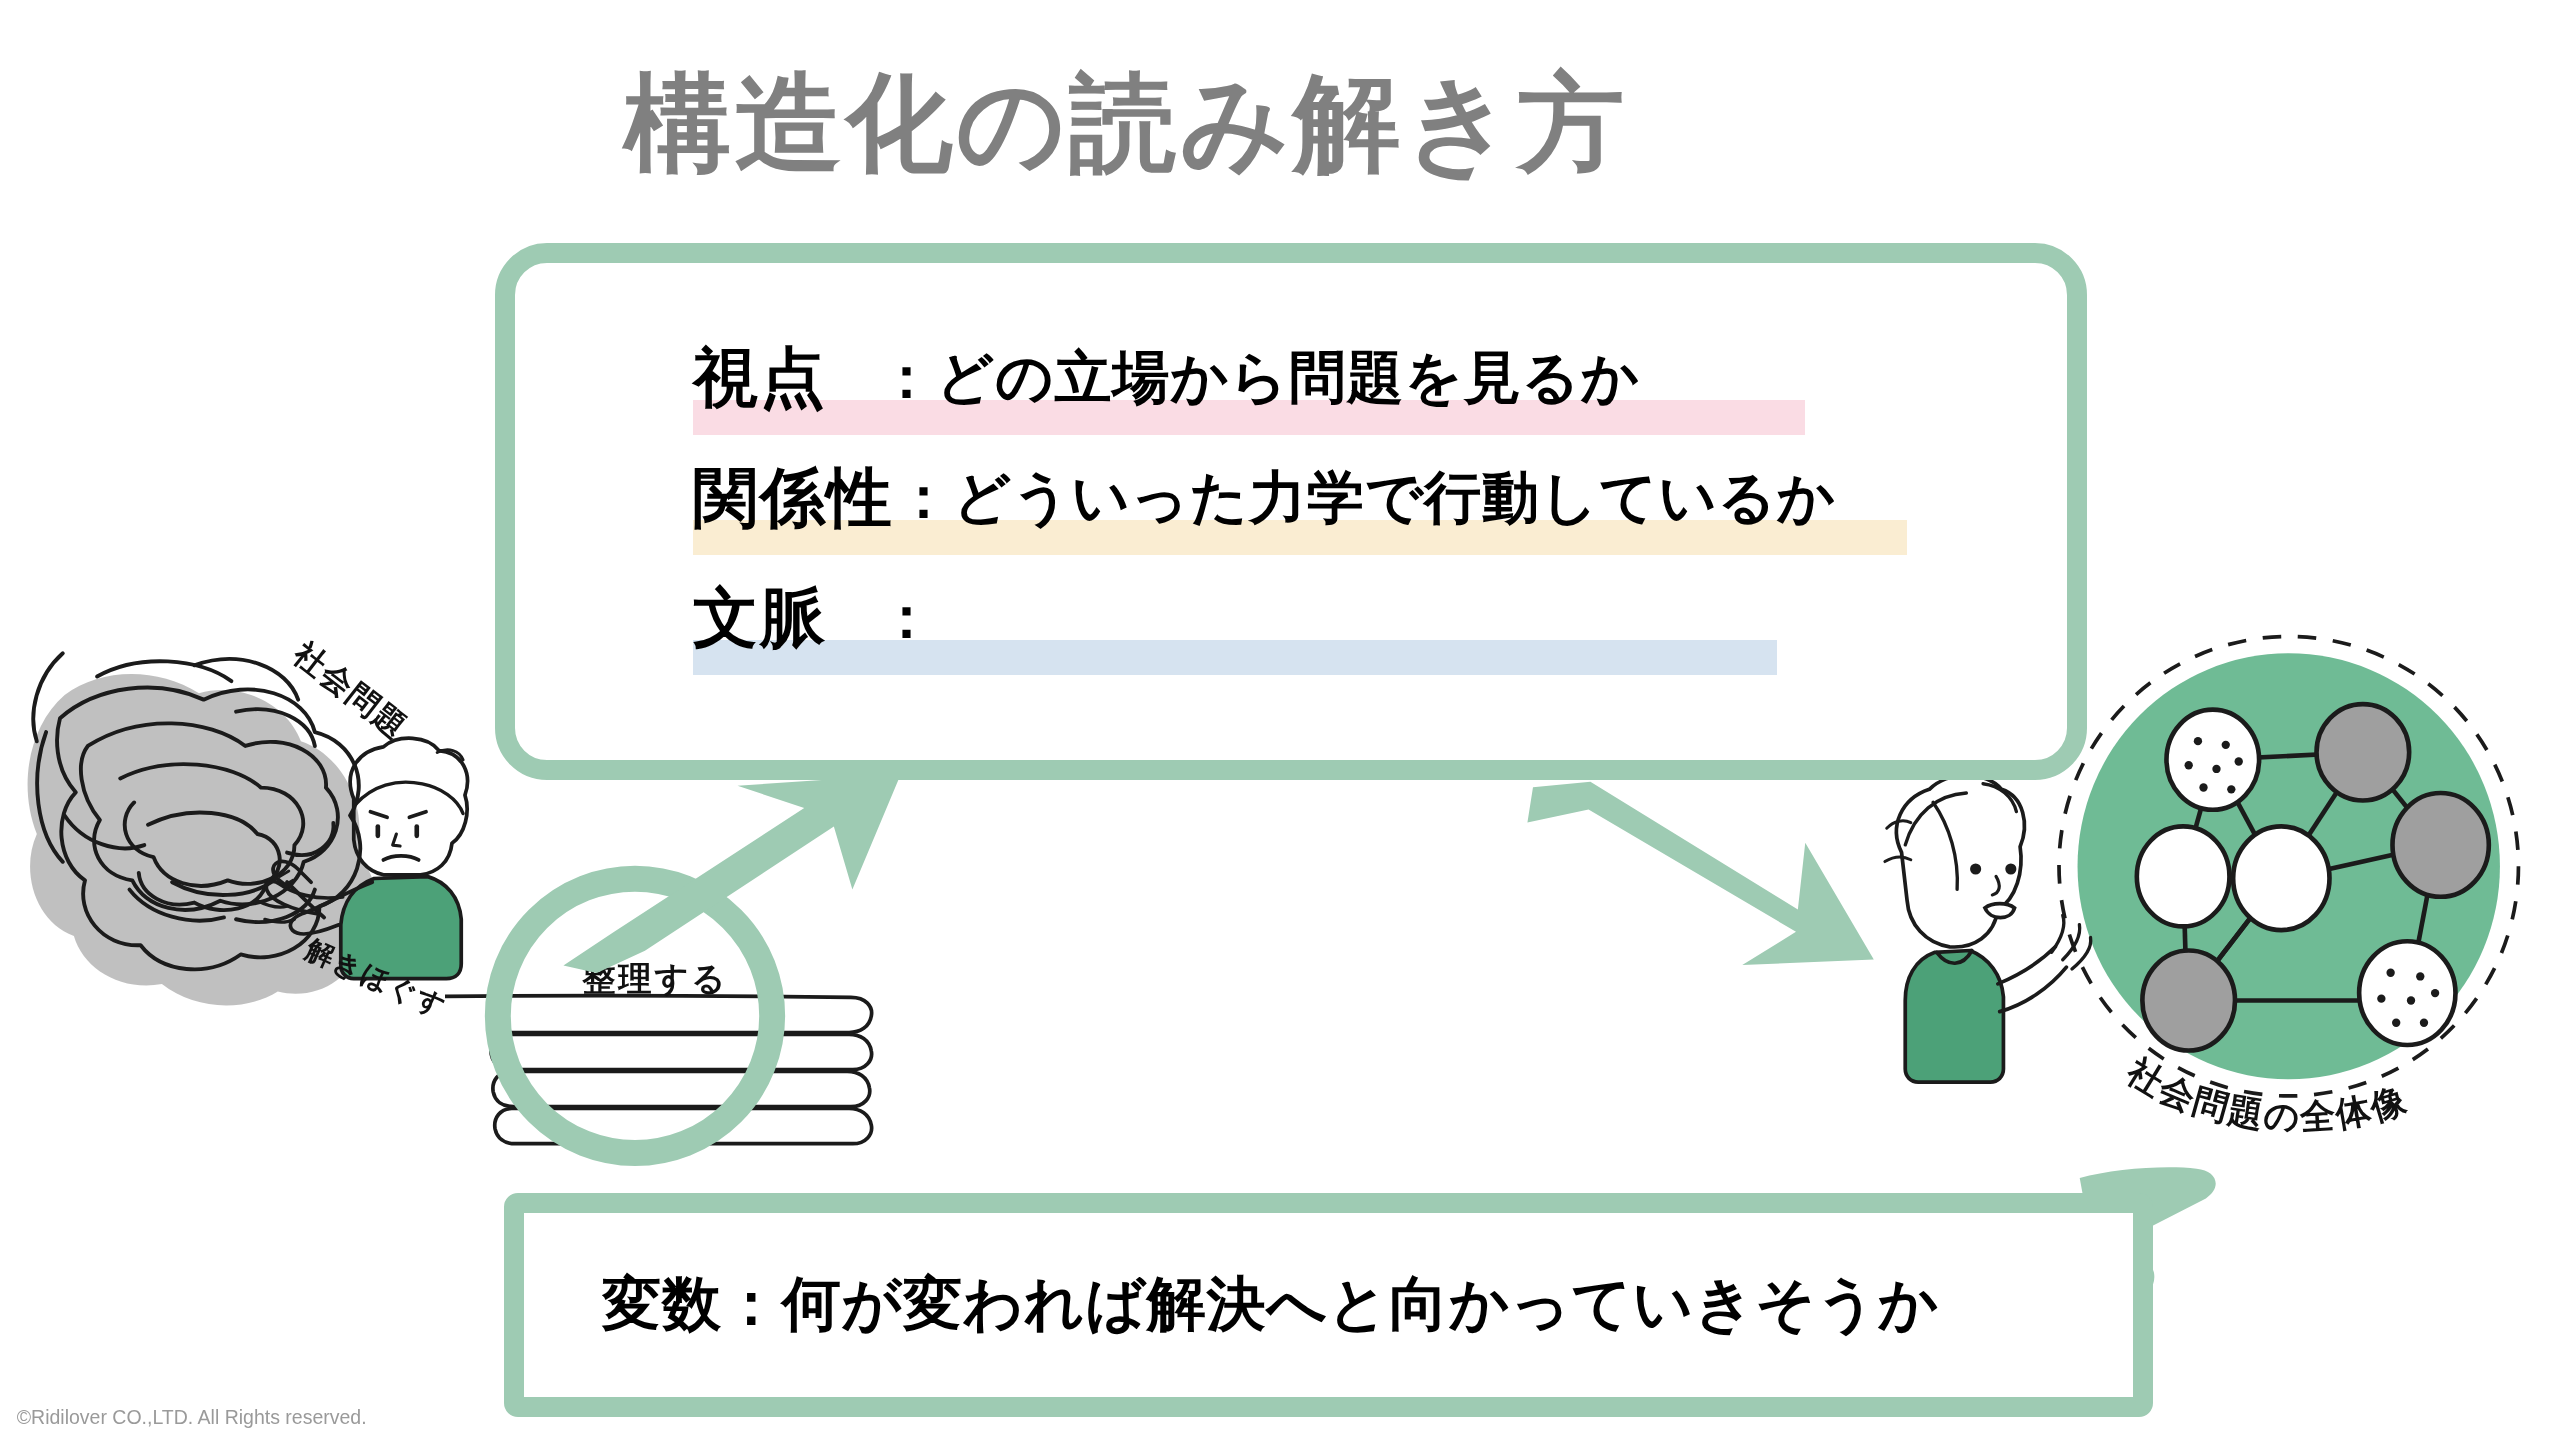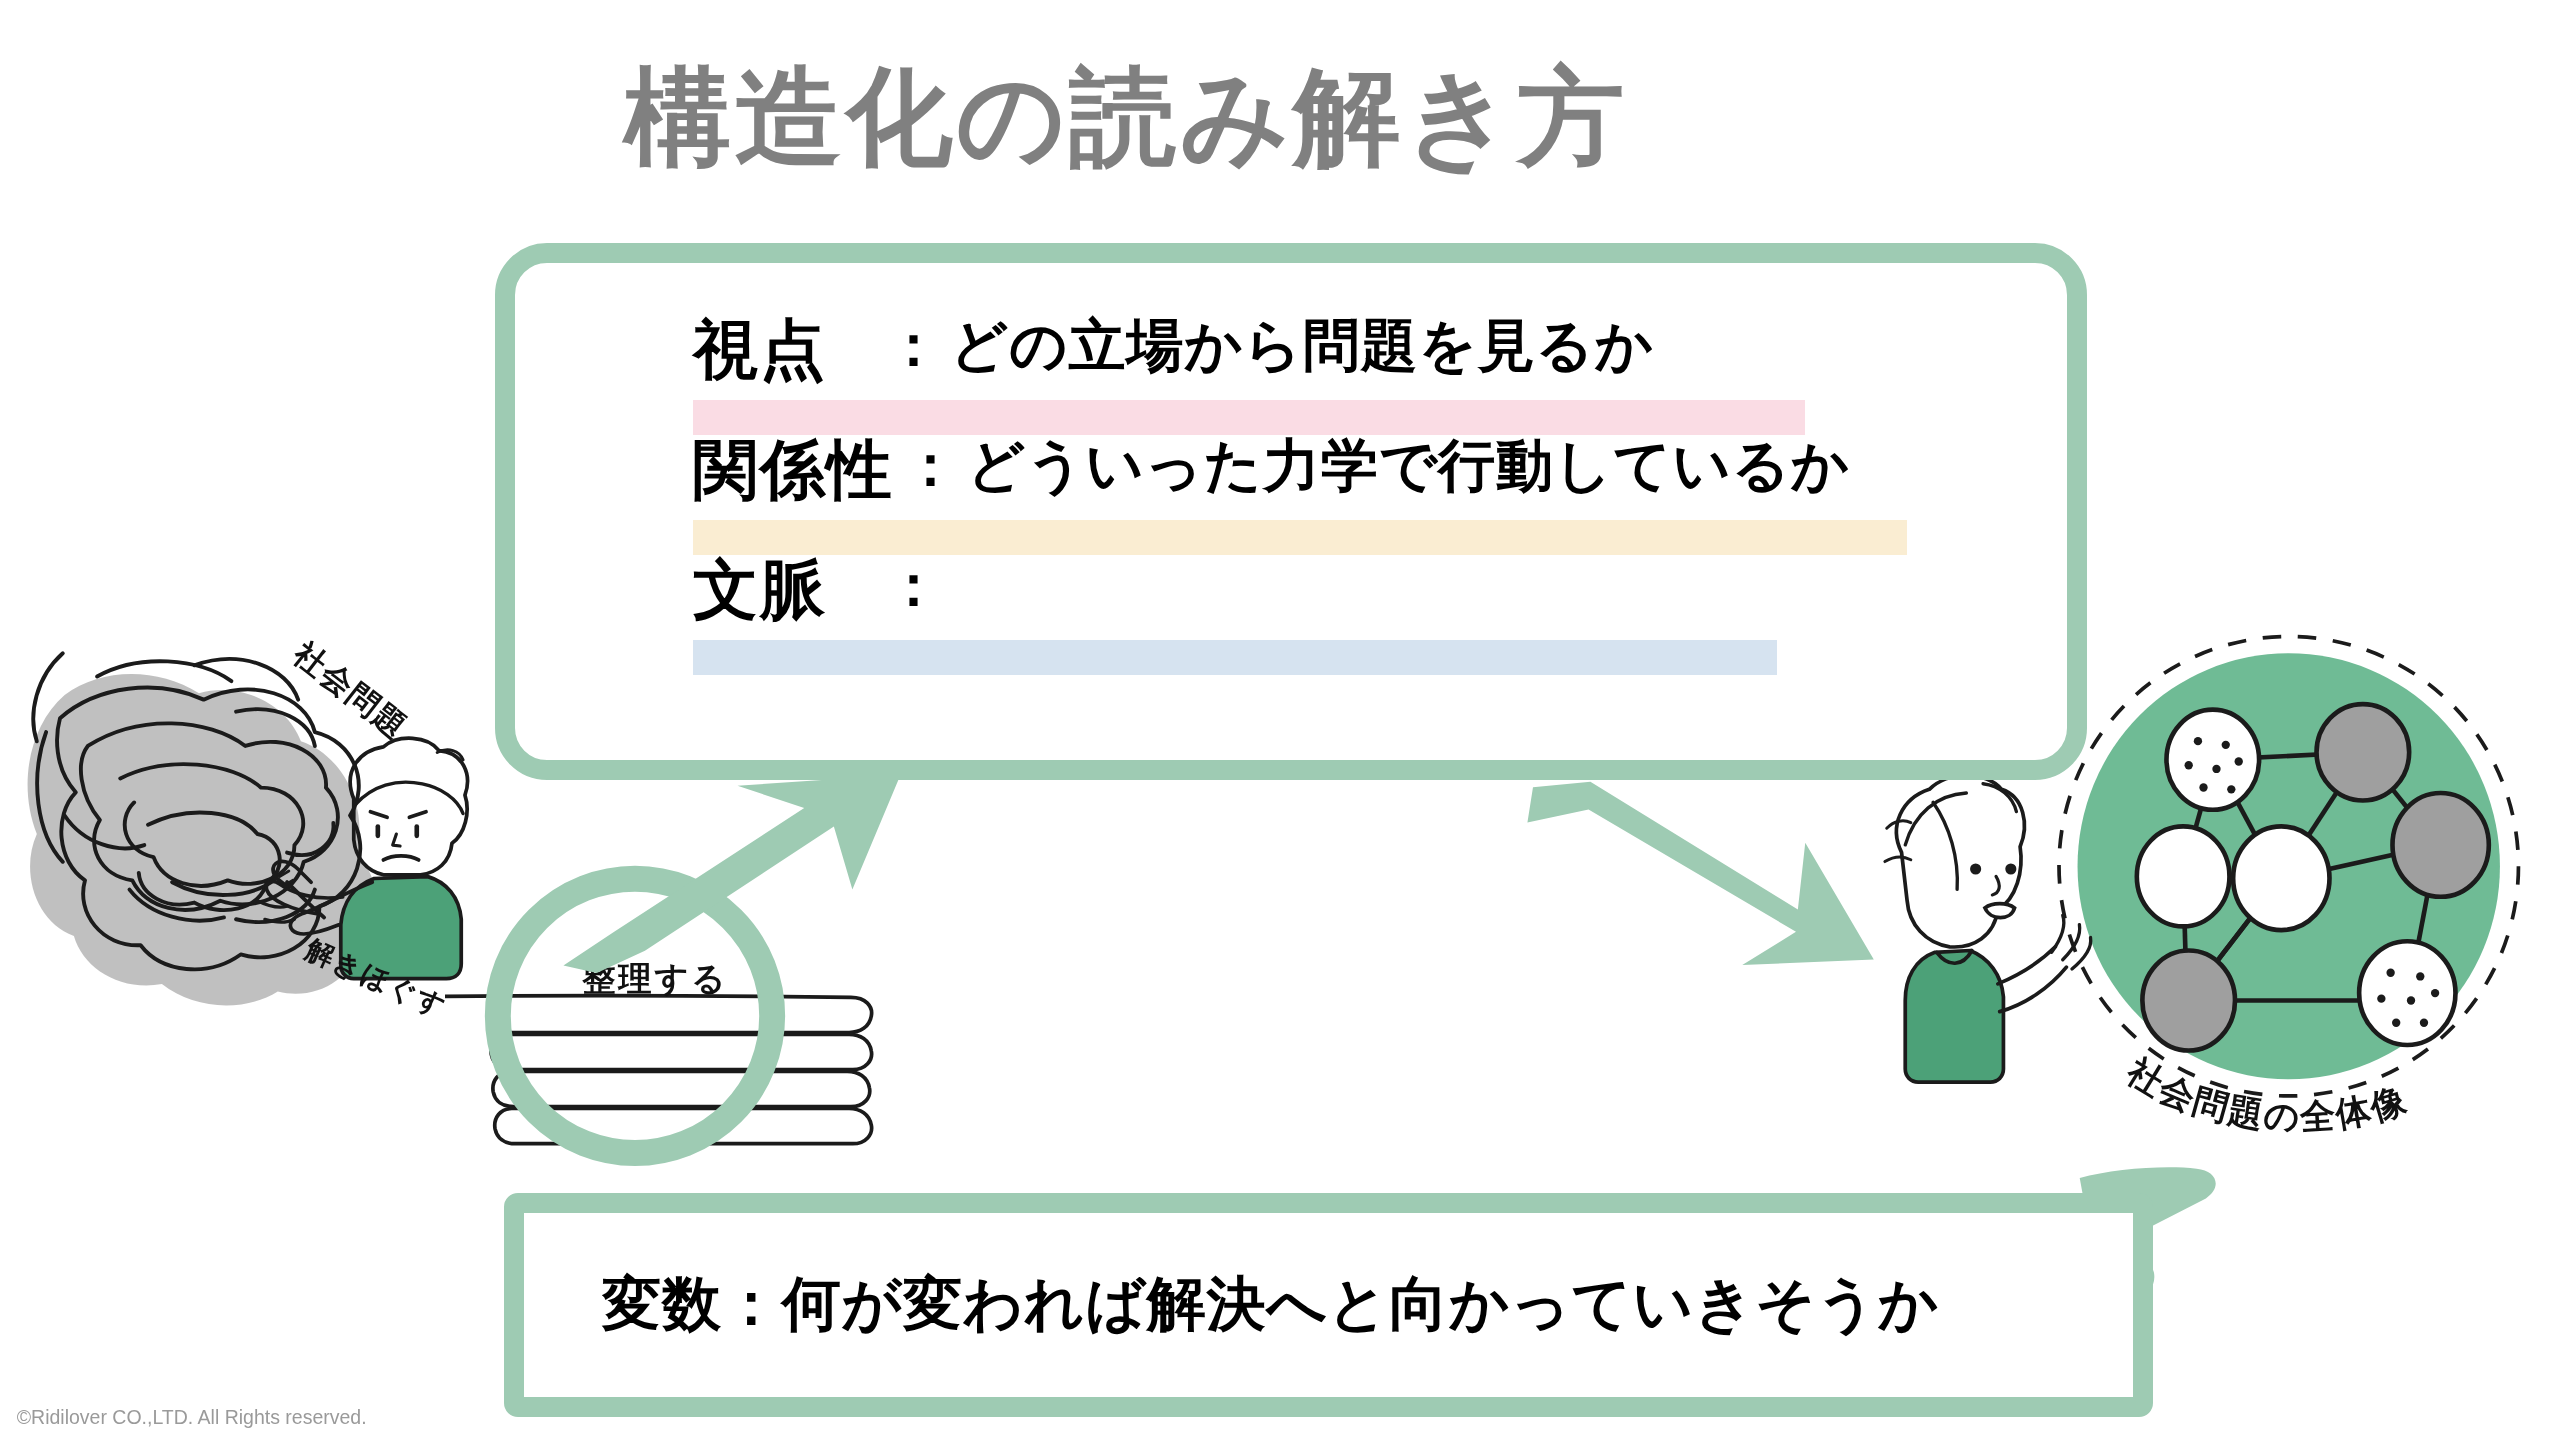--- a/index.html
+++ b/index.html
@@ -12,21 +12,21 @@
     height: 1446px;
     position: relative;
     overflow: hidden;
     font-family: "DejaVu Sans", "Liberation Sans", sans-serif;
   }
 
   
   .slide-title {
     position: absolute;
     left: 0;
-    top: 61px;
+    top: 67px;
     width: 2252px;
     text-align: center;
     font-size: 107px;
     font-weight: bold;
     color: #808080;
     letter-spacing: 3.7px;
     line-height: 1.05;
     white-space: nowrap;
   }
 
@@ -44,24 +44,23 @@
     z-index: 6;
   }
   .main-lines {
     position: absolute;
     left: 178px;
     top: 54px;
     right: 37px;
   }
   .main-line {
     display: flex;
-    align-items: flex-start;
+    align-items: center;
     height: 120px;
     white-space: nowrap;
-    gap: 7px;
   }
   .term {
     font-size: 65px;
     font-weight: bold;
     color: #000000;
     letter-spacing: 1.9px;
     line-height: 1;
     position: relative;
     z-index: 2;
   }

